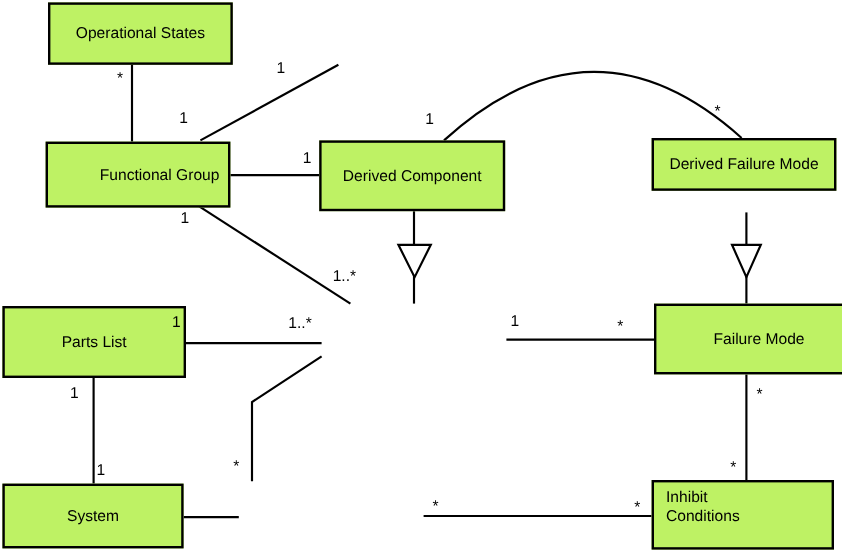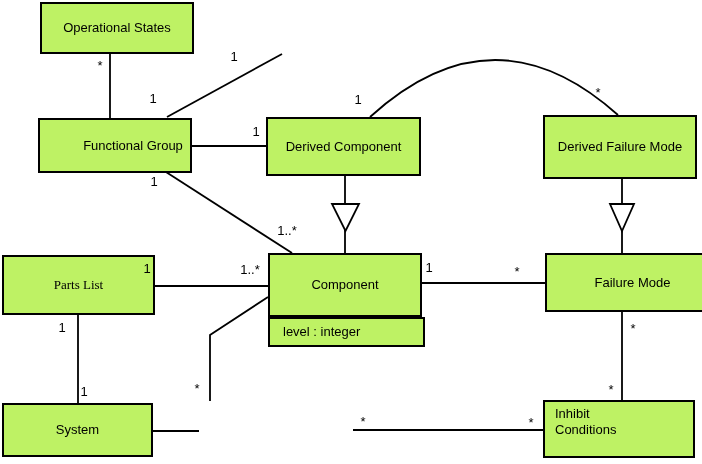--- a/index.html
+++ b/index.html
@@ -82,34 +82,28 @@
 
 
   <div class="cls" style="left:38px;top:118px;width:154px;height:55px;padding-left:36px;">
     <span>Functional Group</span>
   </div>
 
   <div class="cls" style="left:266px;top:117px;width:155px;height:59px;">
     <span>Derived Component</span>
   </div>
 
-  <div class="cls" style="left:543px;top:115px;width:154px;height:64px;">
+  <div class="cls" style="left:543px;top:115px;width:154px;height:44px;">
     <span>Derived Failure Mode</span>
   </div>
 
-  <div class="cls" style="left:2px;top:255px;width:153px;height:60px;font-family:Liberation Serif, serif;">
+  <div class="cls" style="left:2px;top:255px;width:153px;height:60px;">
     <span>Parts List</span>
   </div>
 
-  <div class="cls" style="left:268px;top:253px;width:154px;height:64px;">
-    <span>Component</span>
-  </div>
-  <div class="cls left-align" style="left:268px;top:317px;width:157px;height:30px;padding-left:13px;">
-    <span>level : integer</span>
-  </div>
 
   <div class="cls" style="left:545px;top:253px;width:175px;height:59px;">
     <span>Failure Mode</span>
   </div>
 
   <div class="cls" style="left:2px;top:403px;width:151px;height:54px;">
     <span>System</span>
   </div>
 
 

